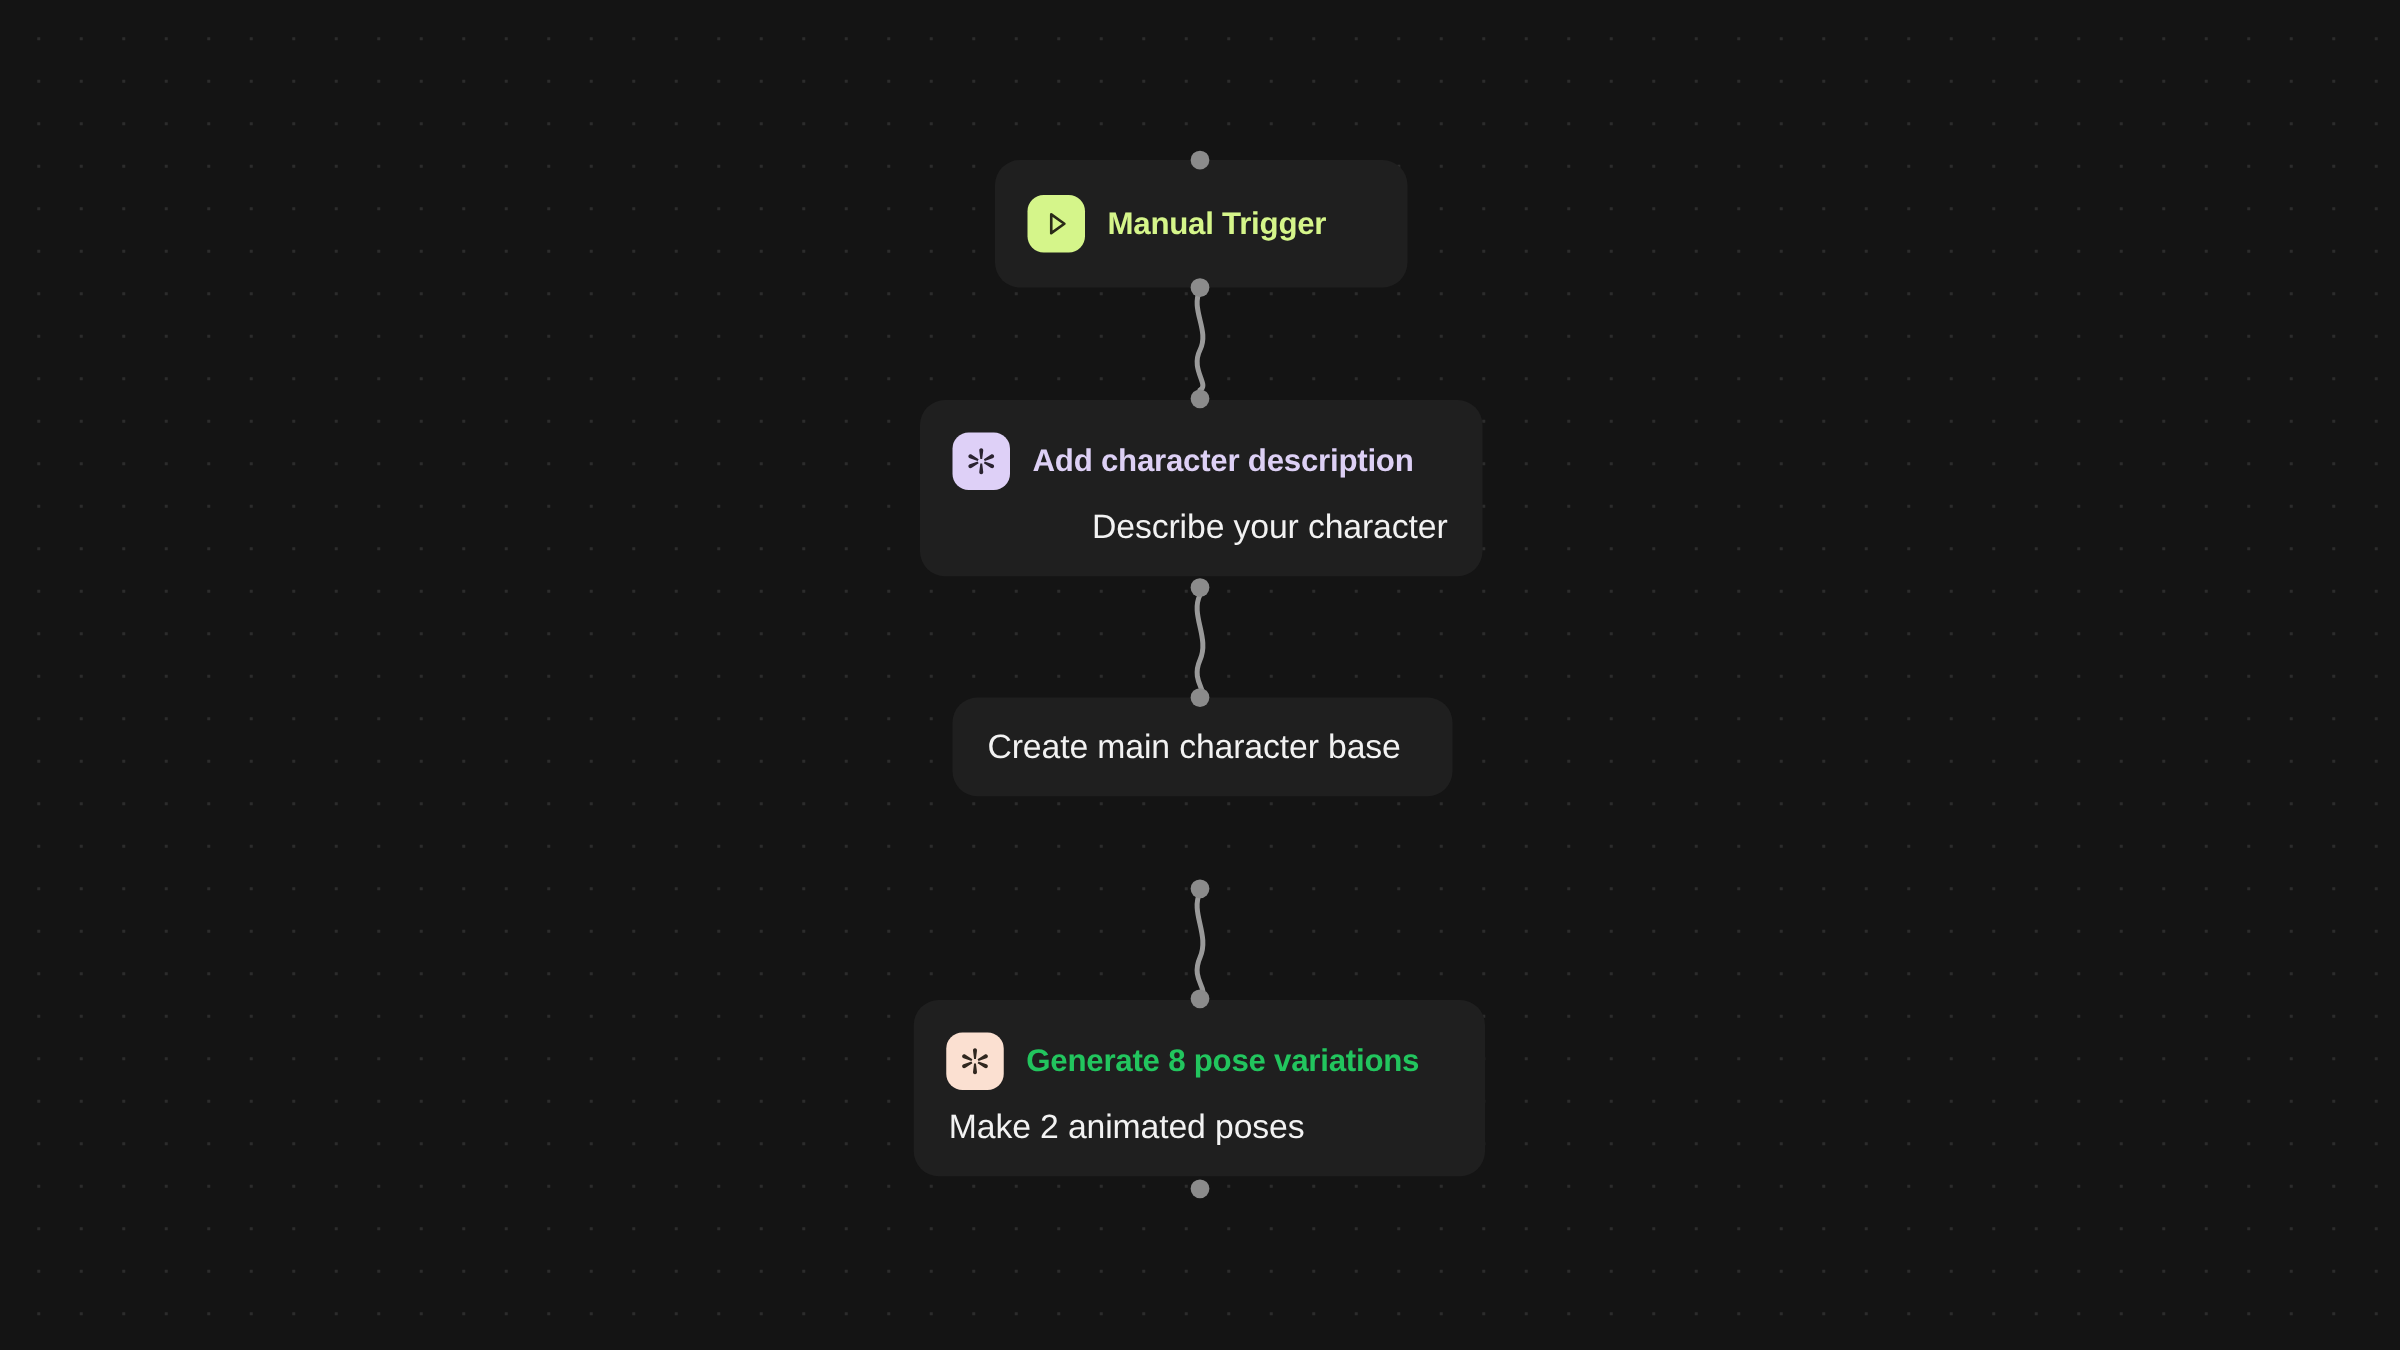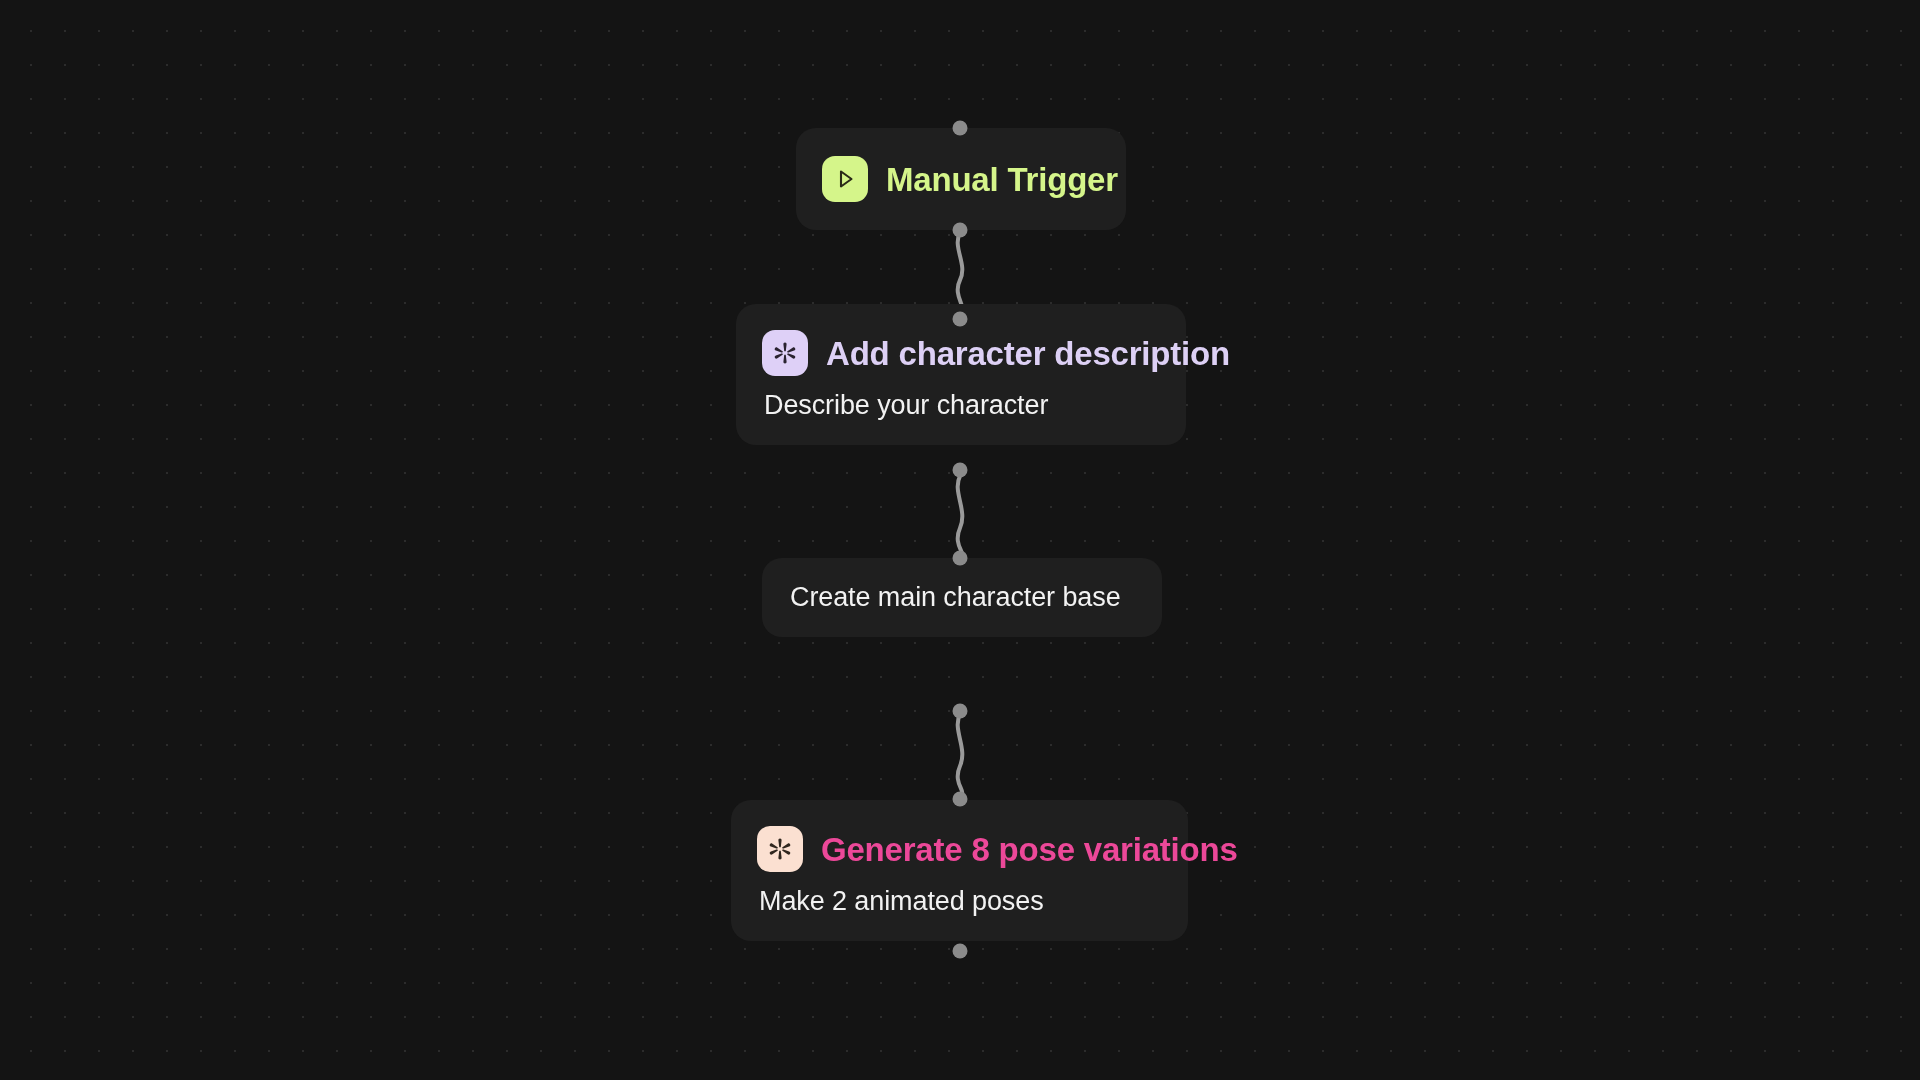--- a/index.html
+++ b/index.html
@@ -48,40 +48,40 @@
   .node-icon {
     width:46px; height:46px;
     border-radius:13px;
     flex:0 0 auto;
     display:flex;
     align-items:center;
     justify-content:center;
   }
 
   .node-title {
-    font-size:33px;
+    font-size:25px;
     font-weight:700;
     letter-spacing:-0.2px;
     white-space:nowrap;
     line-height:1;
   }
 
   .node-sub {
     font-size:27px;
     font-weight:400;
     color:#f2f2f2;
     white-space:nowrap;
     letter-spacing:-0.1px;
     line-height:1;
     padding-left:2px;
   }
 
   
   #node-trigger  { left:796px;  top:128px; width:330px; padding-bottom:28px; padding-top:28px; }
-  #node-desc     { left:736px;  top:304px; width:450px; }
+  #node-desc     { left:736px;  top:320px; width:450px;text-align:right; }
   #node-base     { left:762px;  top:558px; width:400px; }
   #node-poses    { left:731px;  top:800px; width:457px; }
 
   
   .port {
     position:absolute;
     width:15px; height:15px;
     border-radius:50%;
     background:#8b8b8b;
     transform:translate(-50%,-50%);
@@ -141,21 +141,21 @@
           <g fill="#30271f">
             <path d="M12 2.4c1.05 0 1.6.8 1.45 1.85l-.75 6.1-1.4 0-.75-6.1C10.4 3.2 10.95 2.4 12 2.4z"></path>
             <path d="M21.3 7.6c.52.9.12 1.78-.88 2.15l-5.8 2.05-.7-1.22 5.1-3.45c.88-.6 1.78-.43 2.28.47z"></path>
             <path d="M21.3 16.4c-.52.9-1.42 1.07-2.3.47l-5.08-3.45.7-1.22 5.8 2.05c1 .37 1.4 1.25.88 2.15z"></path>
             <path d="M12 21.6c-1.05 0-1.6-.8-1.45-1.85l.75-6.1 1.4 0 .75 6.1c.15 1.05-.4 1.85-1.45 1.85z"></path>
             <path d="M2.7 16.4c-.52-.9-.12-1.78.88-2.15l5.8-2.05.7 1.22-5.1 3.45c-.88.6-1.78.43-2.28-.47z"></path>
             <path d="M2.7 7.6c.52-.9 1.42-1.07 2.3-.47l5.08 3.45-.7 1.22-5.8-2.05c-1-.37-1.4-1.25-.88-2.15z"></path>
           </g>
         </svg>
       </div>
-      <div class="node-title" style="color:#ec4899">Generate 8 pose variations</div>
+      <div class="node-title" style="color:#22c55e">Generate 8 pose variations</div>
     </div>
     <div class="node-sub">Make 2 animated poses</div>
   </div>
 
   <div class="port" style="left:960px; top:128px;"></div>
   <div class="port" style="left:960px; top:230px;"></div>
 
   <div class="port" style="left:960px; top:319px;"></div>
   <div class="port" style="left:960px; top:470px;"></div>
 

